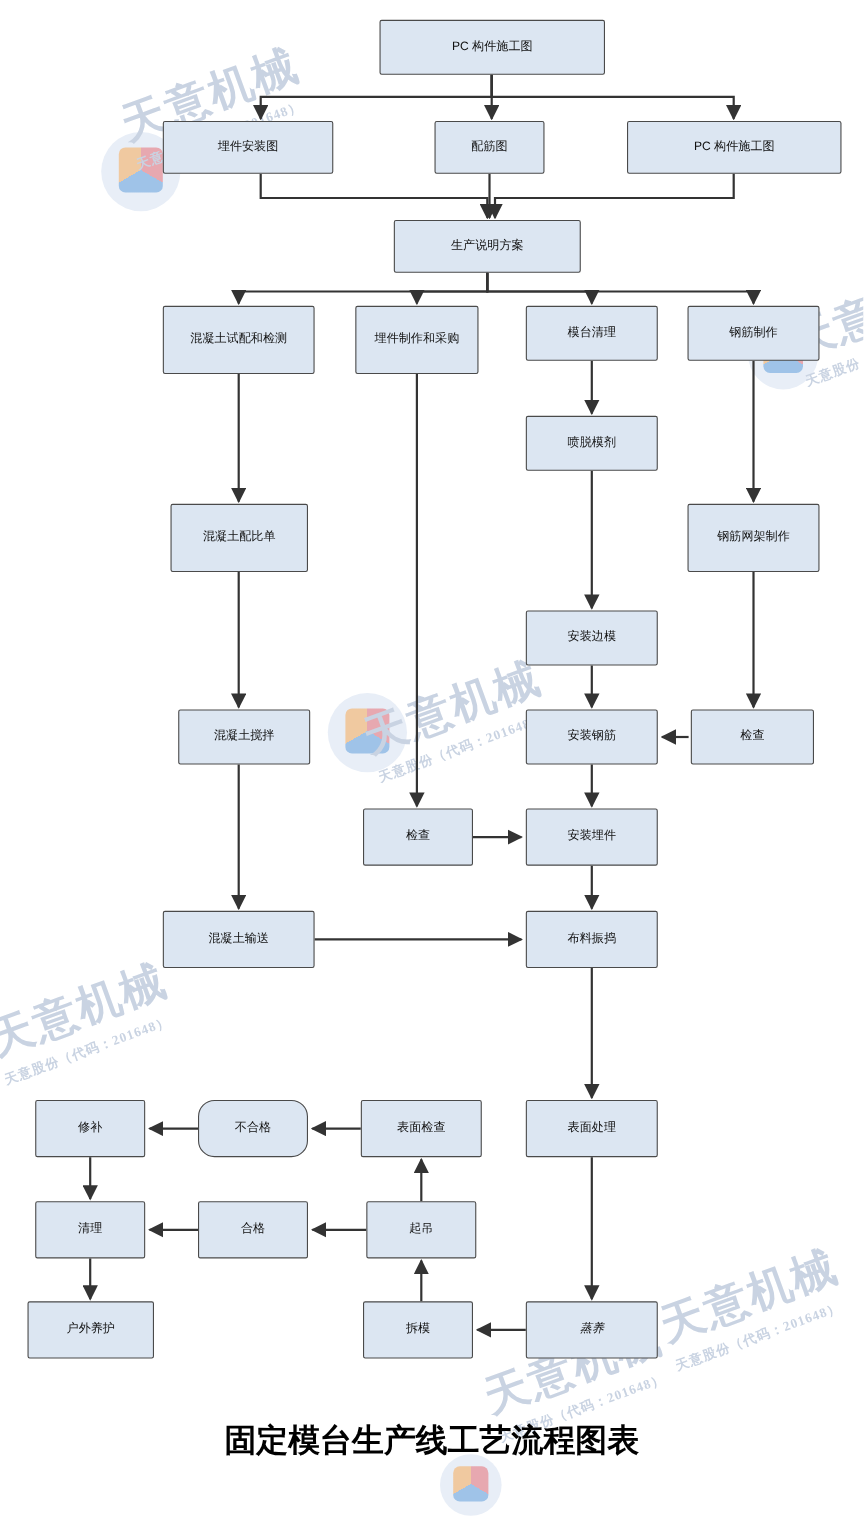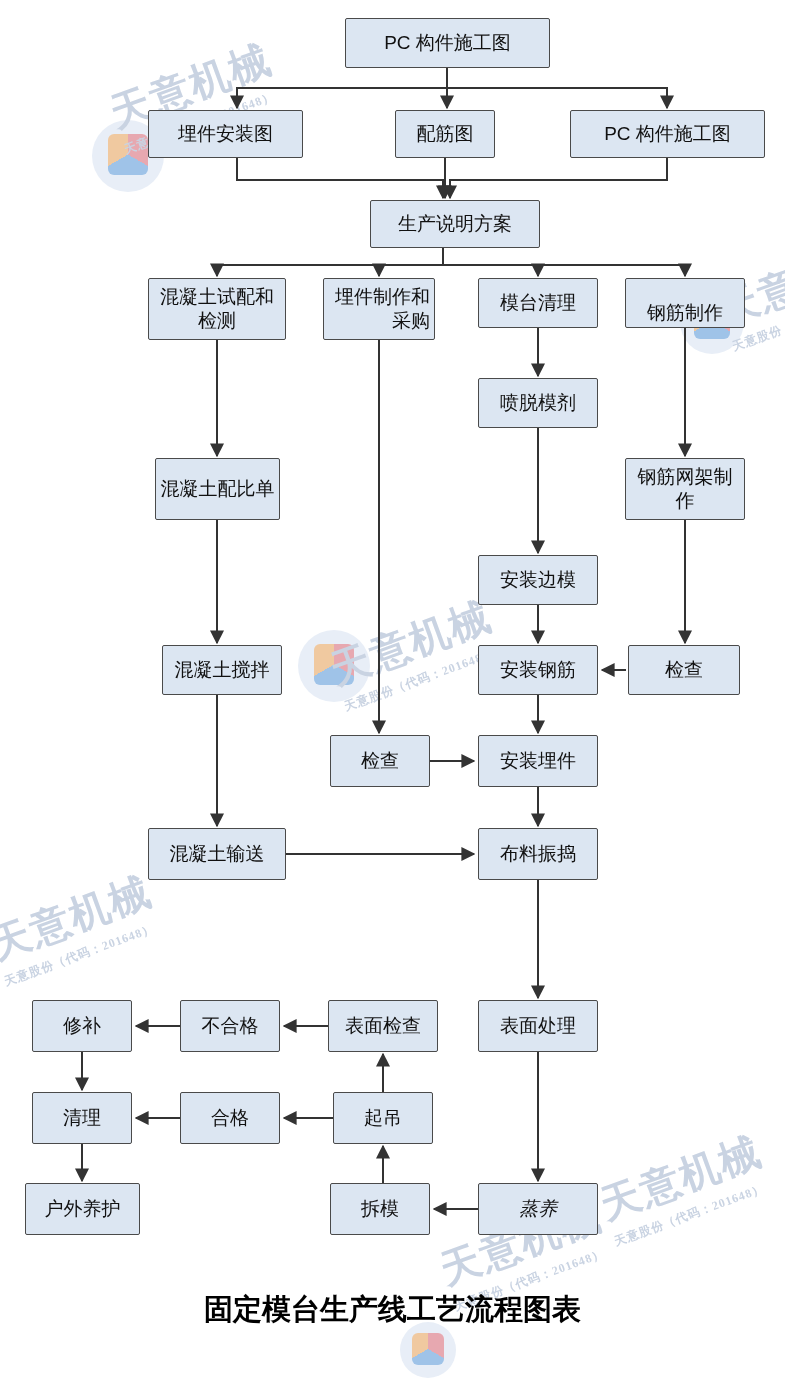--- a/index.html
+++ b/index.html
@@ -54,21 +54,21 @@
       conic-gradient(#e7a8b0 0deg 120deg, #9fc3e8 120deg 240deg, #f0c9a0 240deg 360deg);
     border-radius: 6px;
   }
   
   .node {
     position: absolute;
     box-sizing: border-box;
     background: #dce6f2;
     border: 1px solid #4a4a4a;
     color: #111;
-    font-size: 19px;
+    font-size: 11px;
     line-height: 1.25;
     text-align: center;
     display: flex;
     align-items: center;
     justify-content: center;
     padding: 2px 4px;
     border-radius: 2px;
     z-index: 5;
   }
   
@@ -189,33 +189,33 @@
     </div>
   <div class="node" style="left:148px; top:110px; width:155px; height:48px;">
       <span>埋件安装图</span>
     </div>
   <div class="node" style="left:395px; top:110px; width:100px; height:48px;">
       <span>配筋图</span>
     </div>
   <div class="node" style="left:570px; top:110px; width:195px; height:48px;">
       <span>PC 构件施工图</span>
     </div>
-  <div class="node" style="left:358px; top:200px; width:170px; height:48px;margin-left:12px;">
+  <div class="node" style="left:358px; top:200px; width:170px; height:48px;">
       <span>生产说明方案</span>
     </div>
   <div class="node" style="left:148px; top:278px; width:138px; height:62px;">
       <span>混凝土试配和检测</span>
     </div>
   <div class="node" style="left:323px; top:278px; width:112px; height:62px;text-align:right;">
       <span>埋件制作和采购</span>
     </div>
   <div class="node" style="left:478px; top:278px; width:120px; height:50px;">
       <span>模台清理</span>
     </div>
-  <div class="node" style="left:625px; top:278px; width:120px; height:50px;align-items:flex-end;">
+  <div class="node" style="left:625px; top:278px; width:120px; height:50px;">
       <span>钢筋制作</span>
     </div>
   <div class="node" style="left:478px; top:378px; width:120px; height:50px;">
       <span>喷脱模剂</span>
     </div>
   <div class="node" style="left:155px; top:458px; width:125px; height:62px;">
       <span>混凝土配比单</span>
     </div>
   <div class="node" style="left:625px; top:458px; width:120px; height:62px;">
       <span>钢筋网架制作</span>
@@ -243,21 +243,21 @@
     </div>
   <div class="node" style="left:478px; top:828px; width:120px; height:52px;">
       <span>布料振捣</span>
     </div>
   <div class="node" style="left:478px; top:1000px; width:120px; height:52px;">
       <span>表面处理</span>
     </div>
   <div class="node" style="left:328px; top:1000px; width:110px; height:52px;">
       <span>表面检查</span>
     </div>
-  <div class="node" style="left:180px; top:1000px; width:100px; height:52px;">
+  <div class="node" style="left:180px; top:1000px; width:100px; height:52px;border-radius:15px;">
       <span>不合格</span>
     </div>
   <div class="node" style="left:32px; top:1000px; width:100px; height:52px;">
       <span>修补</span>
     </div>
   <div class="node" style="left:333px; top:1092px; width:100px; height:52px;">
       <span>起吊</span>
     </div>
   <div class="node" style="left:32px; top:1092px; width:100px; height:52px;">
       <span>清理</span>

